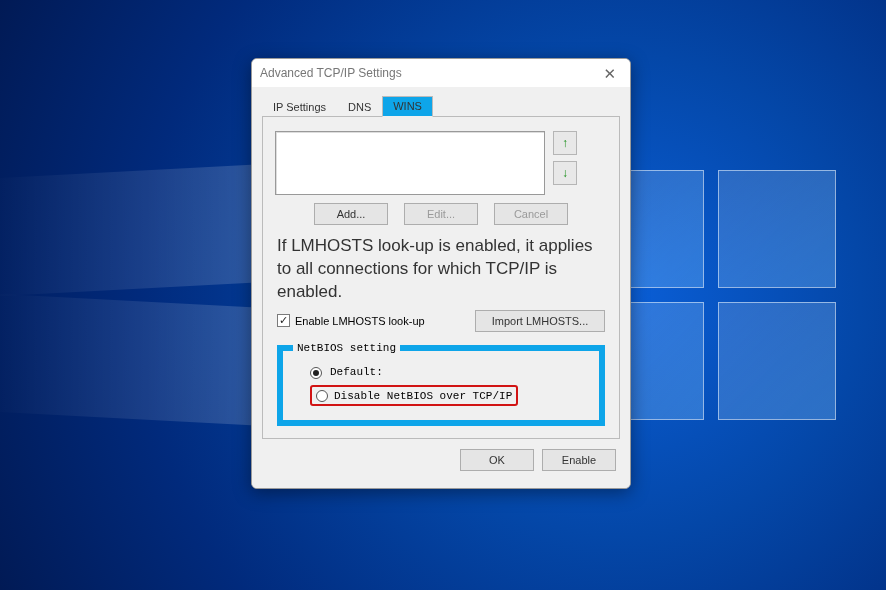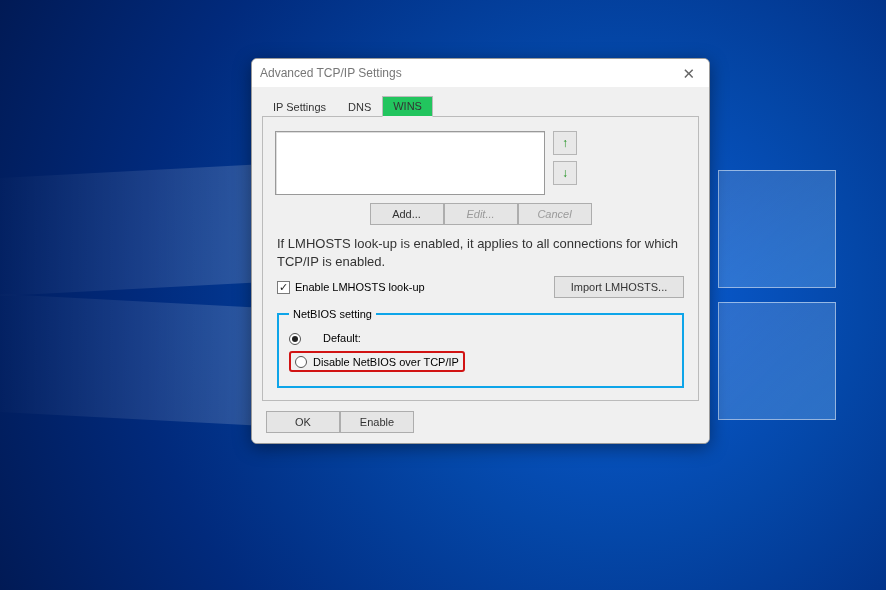--- a/index.html
+++ b/index.html
@@ -38,21 +38,21 @@
     height: 118px;
   }
   .beam.t { right: 300px; top: calc(50% - 132px); width: 600px; transform: skewY(-3deg); }
   .beam.b { right: 300px; top: calc(50% + 14px);  width: 600px; transform: skewY(3deg); }
 
   
   .dialog {
     position: absolute;
     left: 251px;
     top: 58px;
-    width: 459px;
+    width: 380px;
     background: #f0f0f0;
     border: 1px solid #9a9a9a;
     box-shadow: 0 4px 18px rgba(0,0,0,0.4);
     border-radius: 6px;
     overflow: hidden;
   }
   .titlebar {
     height: 28px;
     background: #fff;
     display: flex;
@@ -62,21 +62,21 @@
     font-size: 12px;
   }
   .titlebar .spacer { flex: 1; }
   .close-x {
     font-size: 15px;
     color: #666;
     padding: 0 6px;
     line-height: 1;
   }
   .client {
-    padding: 8px 10px 8px 10px;
+    padding: 8px 10px 15px 10px;
     background: #f0f0f0;
   }
   
   .tabs {
     display: flex;
     align-items: flex-end;
     border-bottom: 1px solid #bbb;
     margin-bottom: -1px;
     position: relative;
   }
@@ -84,21 +84,21 @@
     padding: 3px 10px 4px 10px;
     font-size: 11px;
     color: #333;
     border: 1px solid transparent;
     border-bottom: none;
     position: relative;
     top: 1px;
     cursor: default;
   }
   .tab.active {
-    background: #22c55e;
+    background: #0ea5e9;
     border-color: #bbb;
     border-bottom: 1px solid #f0f0f0;
   }
   .tabpanel {
     border: 1px solid #bbb;
     border-top: 1px solid #bbb;
     padding: 10px 12px 12px 12px;
     background: #f0f0f0;
   }
   .group-label { font-size: 11px; color: #333; }
@@ -120,79 +120,80 @@
     width: 24px; height: 24px;
     background: #e8e8e8;
     border: 1px solid #b5b5b5;
     display: flex; align-items: center; justify-content: center;
     font-size: 12px;
   }
   .sqbtn.up { color: #1a8f1a; }
   .sqbtn.dn { color: #1a8f1a; }
   .btnrow {
     display: flex;
-    gap: 0;
+    gap: 16px;
     justify-content: center;
     margin-top: 8px;
   }
   .btn {
     min-width: 74px;
     height: 22px;
     background: #e5e5e5;
     border: 1px solid #adadad;
     font-size: 11px;
     color: #333;
     display: inline-flex;
     align-items: center;
     justify-content: center;
     padding: 0 10px;
   }
-  .btn.disabled { color: #9a9a9a; font-style: italic; }
+  .btn.disabled { color: #9a9a9a; }
   .note {
-    font-size: 13px;
+    font-size: 17px;
     color: #333;
     margin: 10px 2px 6px 2px;
     line-height: 1.35;
   }
   .chkrow {
     display: flex;
     align-items: center;
     justify-content: space-between;
     margin: 4px 2px 10px 2px;
   }
   .chk { display: flex; align-items: center; gap: 5px; font-size: 11px; }
   .chkbox {
     width: 13px; height: 13px; background:#fff; border:1px solid #7a7a7a;
     display:inline-flex; align-items:center; justify-content:center;
     font-size: 11px; line-height: 1; color:#222;
   }
   fieldset.netbios {
-    border: 2px solid #0ea5e9;
+    border: 6px solid #0ea5e9;
     padding: 8px 10px 10px 10px;
+    font-family: Liberation Mono, monospace;
   }
   fieldset.netbios legend { font-size: 11px; padding: 0 4px; }
-  .radio-row { display:flex; align-items:flex-start; gap:22px; font-size:11px; margin:4px 0; }
+  .radio-row { display:flex; align-items:flex-start; gap:8px; font-size:11px; margin:4px 17px; }
   .radio {
     width:12px; height:12px; border-radius:50%;
     border:1px solid #555; background:#fff; margin-top:1px;
     display:inline-flex; align-items:center; justify-content:center;
     flex: 0 0 12px;
   }
   .radio.sel::after { content:""; width:6px; height:6px; background:#222; border-radius:50%; }
   .desc { font-size:11px; color:#333; margin:2px 0 8px 20px; line-height:1.35; }
   .highlight {
     border: 2px solid #d11313;
     border-radius: 3px;
     padding: 2px 4px;
     display: inline-flex;
     align-items: flex-end;
     gap: 6px;
   }
   .footer {
-    display:flex; gap:0;
+    display:flex; justify-content:flex-end; gap:8px;
     padding: 10px 4px 2px 4px;
   }
 </style>
 </head>
 <body>
 
 <div class="win-logo">
   <div class="pane tl"></div>
     <div class="pane tr"></div>
   <div class="pane bl"></div>

